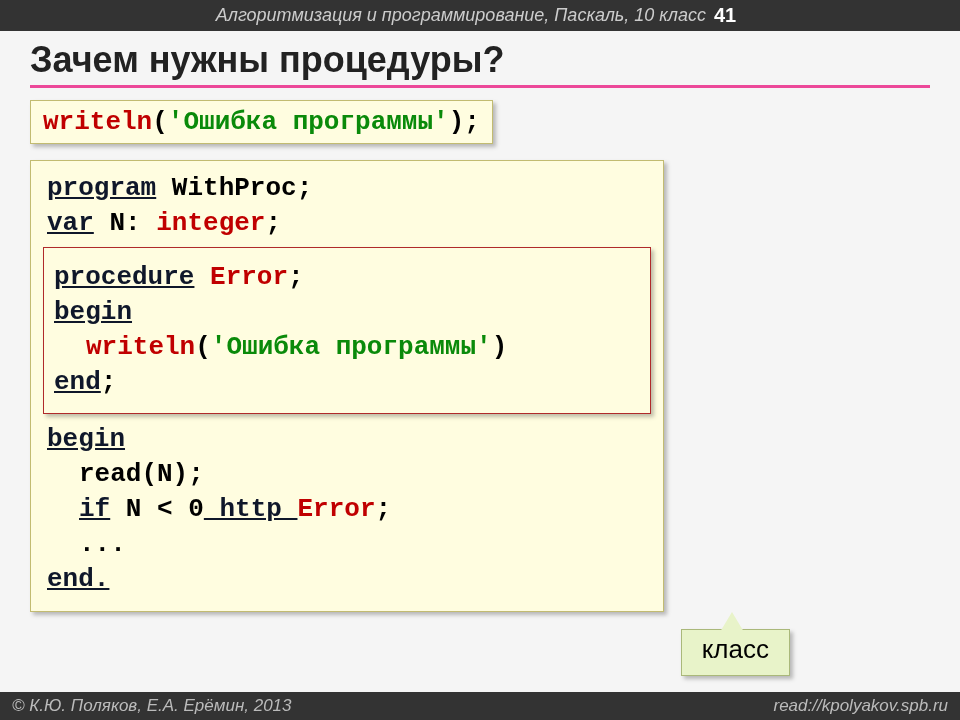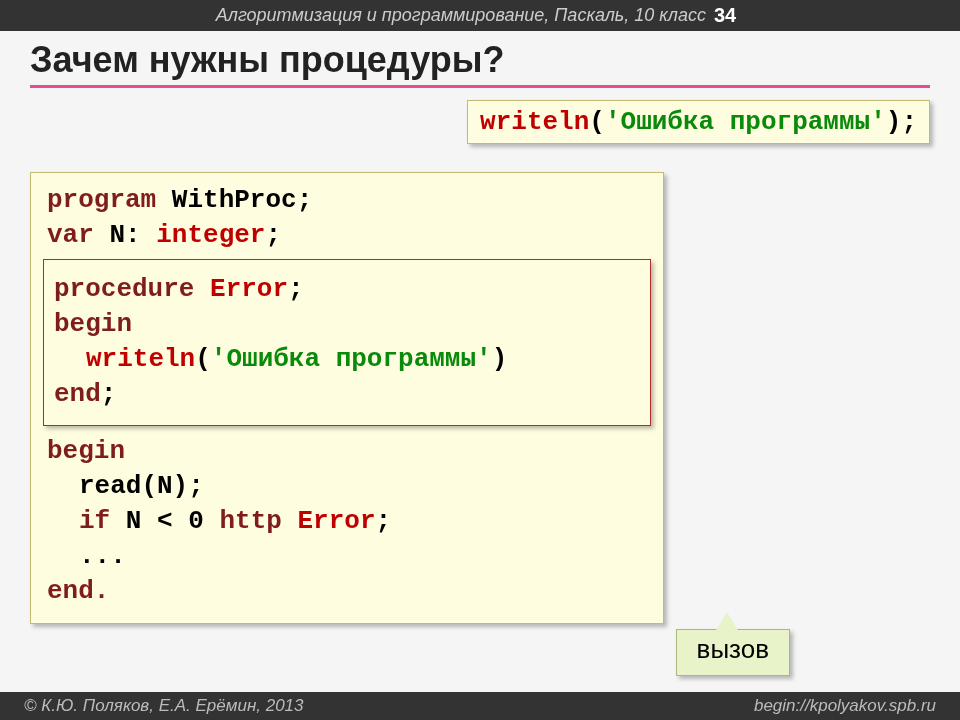--- a/index.html
+++ b/index.html
@@ -38,22 +38,21 @@
     font-weight: bold;
     color: #222;
     border-bottom: 3px solid #ec4899;
     padding-bottom: 4px;
     margin-bottom: 12px;
   }
   .top-row {
     display: flex;
     align-items: center;
     gap: 14px;
-    margin-bottom: 28px;
-    justify-content: flex-end;
+    margin-bottom: 16px;
   }
   .code-box {
     background: #fffde0;
     border: 1px solid #c2bb71;
     box-shadow: 3px 3px 4px rgba(0,0,0,0.25);
     padding: 6px 12px;
     font-family: "Courier New", monospace;
     font-size: 26px;
     font-weight: bold;
   }
@@ -82,21 +81,21 @@
     background: #fffde0;
     border: 1.5px solid #b02a2a;
     box-shadow: 3px 3px 4px rgba(0,0,0,0.25);
     padding: 12px 10px;
     margin: 6px -4px 8px -4px;
     font-family: "Courier New", monospace;
     font-size: 26px;
     font-weight: bold;
     line-height: 1.35;
   }
-  .kw-blue { color: #7f1d1d; }
+  .kw-blue { color: #0f172a; text-decoration: underline; }
   .kw-green { color: #0a8a0a; }
   .kw-red { color: #c00000; }
   .kw-black { color: #000; }
   .callout-bottom {
     position: absolute;
     right: 170px;
     bottom: 44px;
     background: #e8f3c9;
     border: 1px solid #aab87a;
     box-shadow: 3px 3px 4px rgba(0,0,0,0.25);
@@ -118,32 +117,32 @@
   }
   .footer {
     position: absolute;
     bottom: 0;
     left: 0;
     right: 0;
     background: #333;
     color: #bbb;
     font-style: italic;
     font-size: 17px;
-    padding: 4px 24px;
+    padding: 4px 12px;
     display: flex;
     justify-content: space-between;
   }
   .indent1 { padding-left: 32px; display: inline-block; }
 </style>
 </head>
 <body>
 
 <div class="header">
   <span>Алгоритмизация и программирование, Паскаль, 10 класс</span>
-  <span class="page-num">34</span>
+  <span class="page-num">41</span>
 </div>
 
 <div class="content">
   <div class="title">Зачем нужны процедуры?</div>
 
   <div class="top-row">
     <div class="code-box">
       <span class="kw-red">writeln</span><span class="kw-black">(</span><span class="kw-green">'Ошибка программы'</span><span class="kw-black">);</span>
     </div>
   </div>
@@ -183,19 +182,19 @@
     <div>
       <span class="indent1 kw-black">...</span>
     </div>
     <div>
       <span class="kw-blue">end.</span>
     </div>
   </div>
 </div>
 
 <div class="callout-bottom">
-  <div>вызов</div>
+  <div>класс</div>
 </div>
 
 <div class="footer">
   <span>© К.Ю. Поляков, Е.А. Ерёмин, 2013</span>
-  <span>begin://kpolyakov.spb.ru</span>
+  <span>read://kpolyakov.spb.ru</span>
 </div>
 
 </body></html>

